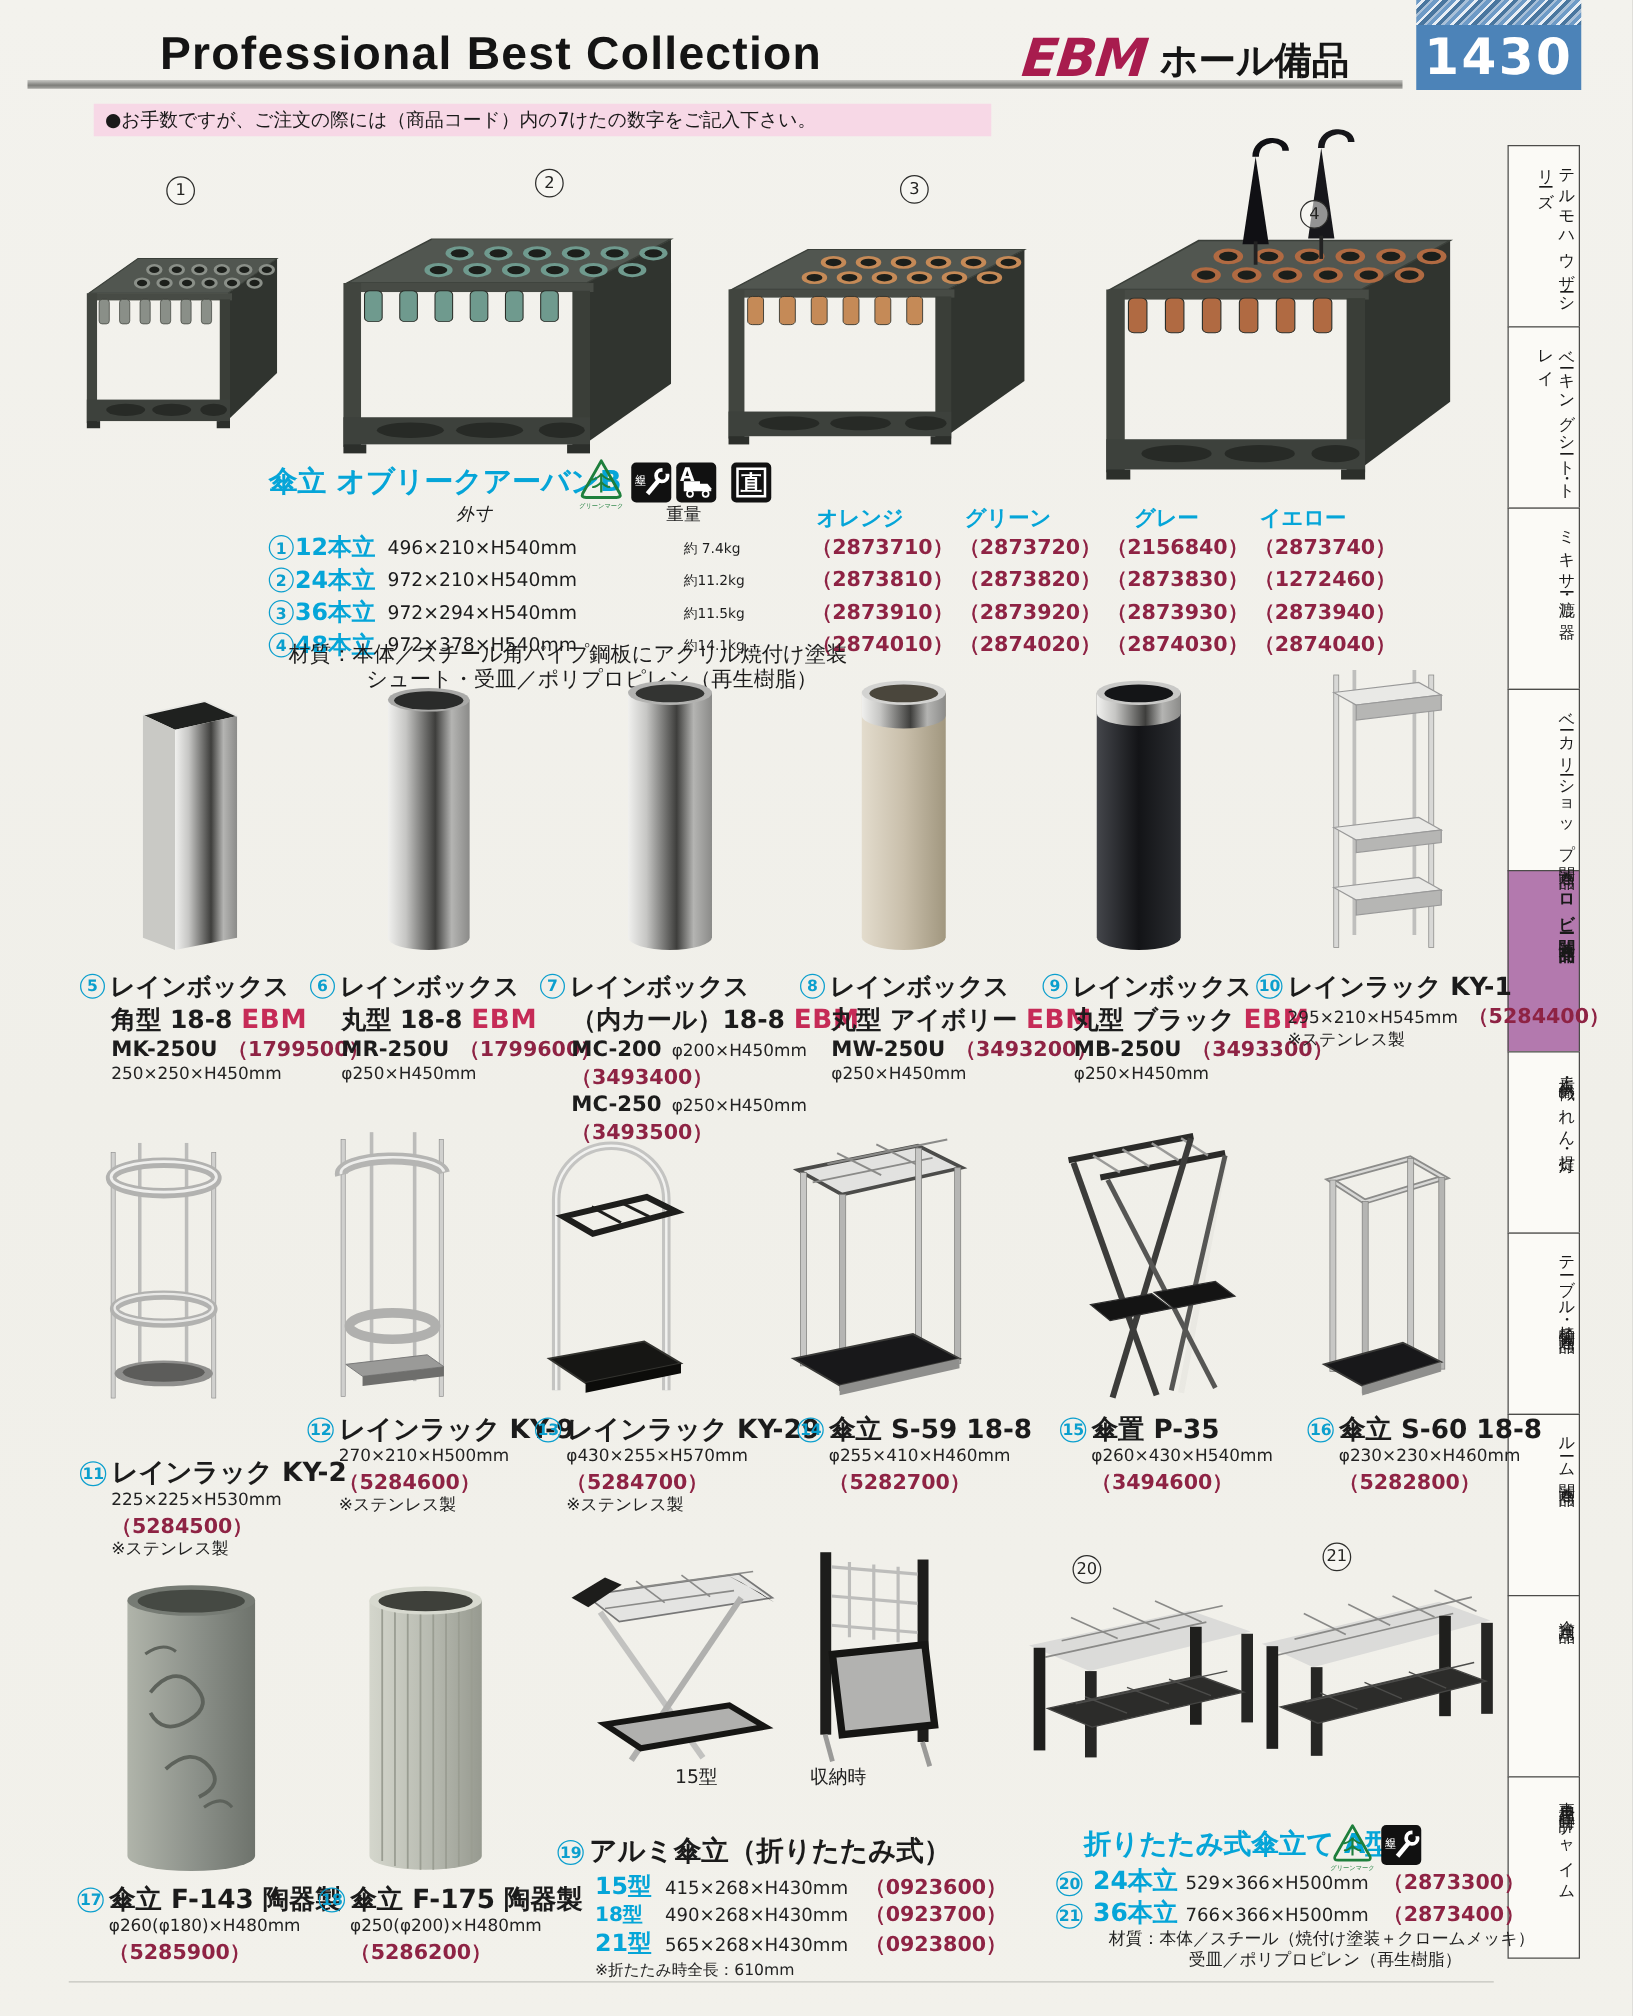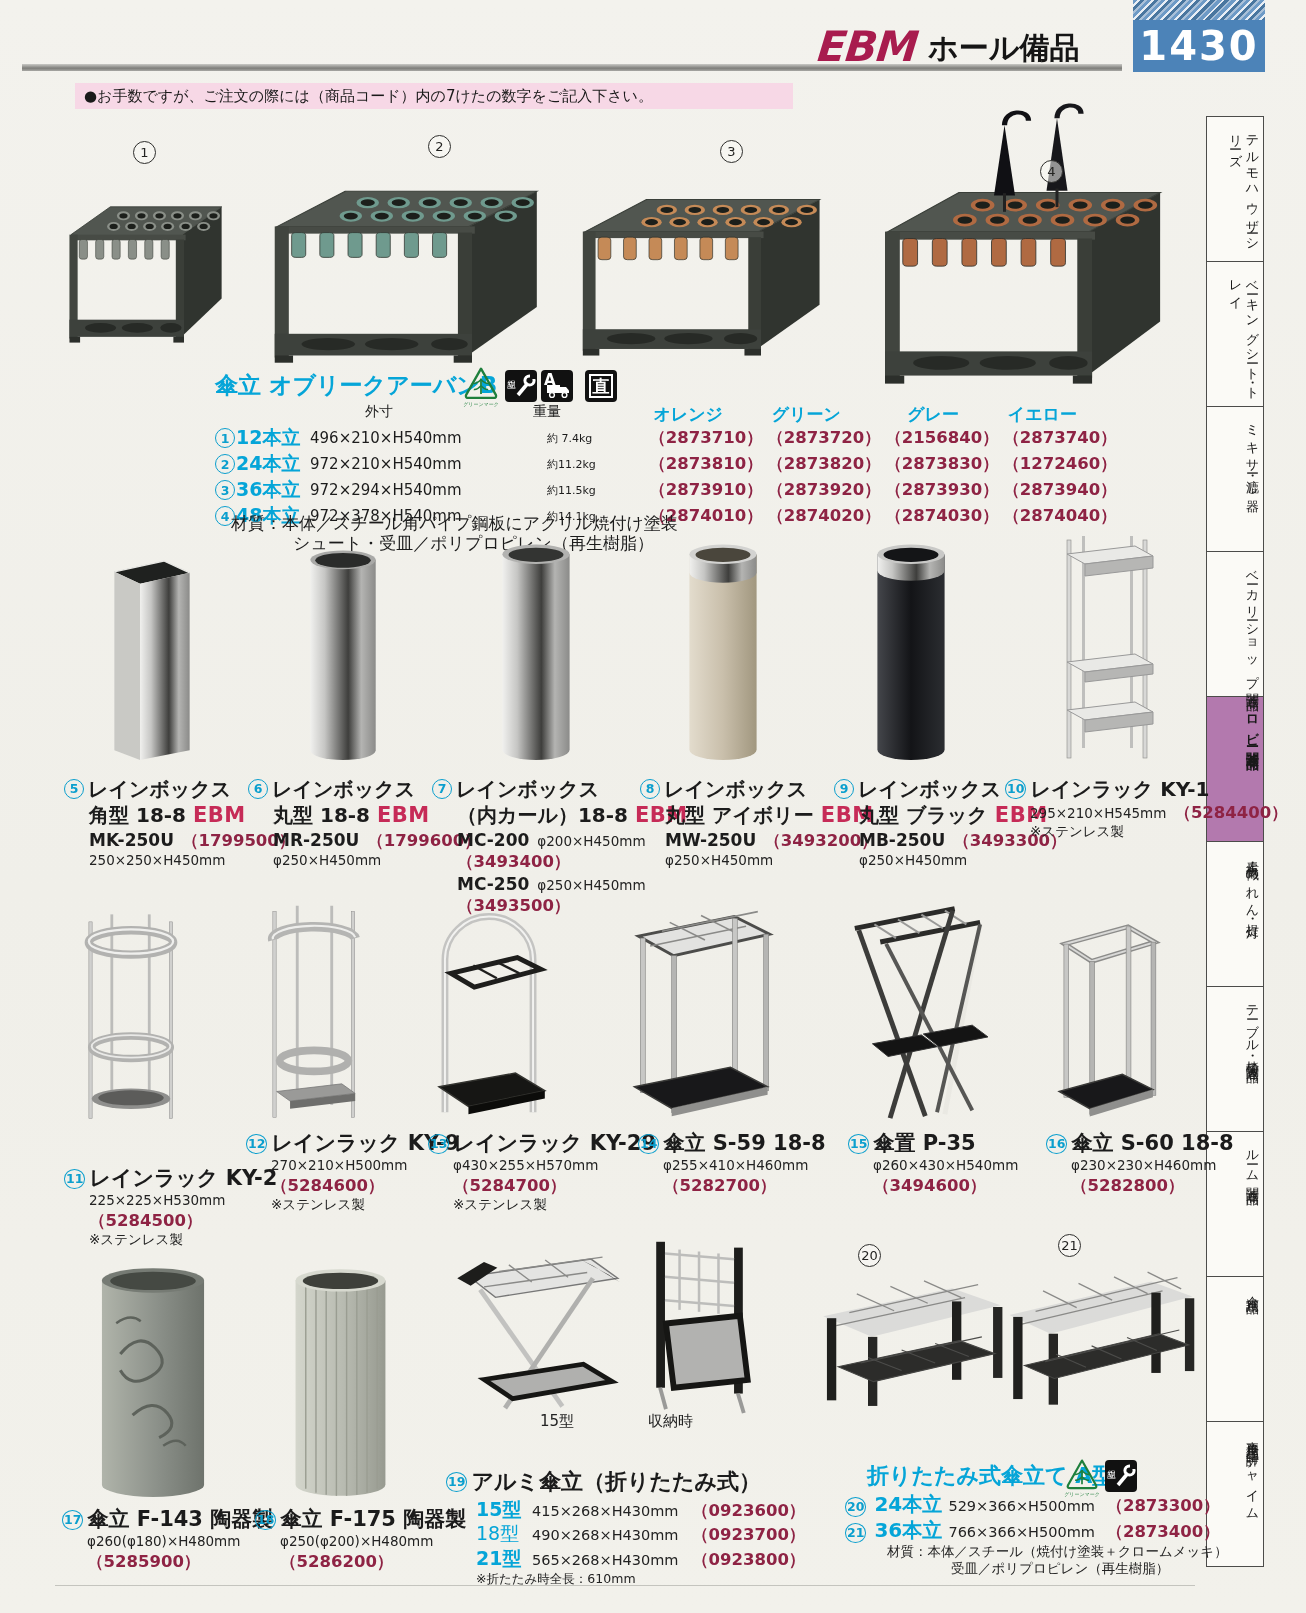--- a/index.html
+++ b/index.html
@@ -29,21 +29,21 @@
   .model{font-size:17px;font-weight:bold;}
   .dim{font-size:13.5px;color:#222;}
   .code{font-size:16.5px;font-weight:bold;color:#8e2344;}
   .note{font-size:13.5px;color:#222;}
   .ind{margin-left:25px;}
   .row-line{display:flex;align-items:baseline;gap:8px;white-space:nowrap;}
   
   .obl{left:215px;top:370px;width:870px;}
   .obl-title{font-size:23px;font-weight:bold;white-space:nowrap;}
   .obl-head{position:absolute;top:33px;left:0;width:100%;height:20px;font-size:14px;}
-  .obl-head .hdim{position:absolute;left:150px;}
+  .obl-head .hdim{position:absolute;left:150px;font-style:italic;}
   .obl-head .hw{position:absolute;left:318px;}
   .obl-head .hc{position:absolute;width:118px;text-align:right;font-size:17px;font-weight:bold;}
   .obl-row{position:absolute;left:0;display:flex;align-items:center;white-space:nowrap;height:24px;}
   .obl-row .circ{color:#0b9fce;margin-right:1px;}
   .obl-name{width:74px;font-size:19px;font-weight:bold;color:#05a5d8;}
   .obl-dim{width:193px;font-size:15px;}
   .obl-w{width:100px;font-size:11px;margin-left:44px;}
   .obl-code{width:118px;text-align:center;font-size:16.5px;font-weight:bold;color:#8e2344;}
   .mat{position:absolute;font-size:17px;white-space:nowrap;}
   
@@ -137,20 +137,21 @@
         <rect x="14" y="178" width="140" height="21" fill="#3d413c"></rect>
         <ellipse cx="52" cy="188" rx="19" ry="6" fill="#272a26"></ellipse>
         <ellipse cx="97" cy="188" rx="19" ry="6" fill="#272a26"></ellipse>
         <ellipse cx="138" cy="188" rx="13" ry="6" fill="#272a26"></ellipse>
         <rect x="14" y="199" width="13" height="7" fill="#2c2f2b"></rect>
           <rect x="141" y="199" width="13" height="7" fill="#2c2f2b"></rect>
       </symbol>
     </defs>
   </svg>
 
+  <div class="abs hd-title">Professional Best Collection</div>
   <div class="abs hd-rule"></div>
   <div class="abs hd-ebm">EBM</div>
   <div class="abs hd-cat">ホール備品</div>
   <div class="abs hd-pattern"></div>
   <div class="abs hd-pagebox">1430</div>
   <div class="abs notice">●お手数ですが、ご注文の際には（商品コード）内の7けたの数字をご記入下さい。</div>
 
   <div class="abs tabs">
     <div class="tab">テルモハウザーシリーズ</div>
     <div class="tab">ベーキングシート・トレイ</div>
@@ -677,21 +678,21 @@
     <div class="l1 cyan" style="font-size:22px">
         <span class="circ">19</span>
         <span>アルミ傘立（折りたたみ式）</span>
       </div>
     <div class="row-line" style="margin-left:30px">
         <span class="cyan" style="font-size:19px;font-weight:bold;width:48px">15型</span>
         <span class="dim" style="font-size:14.5px;width:152px">415×268×H430mm</span>
         <span class="code">（0923600）</span>
       </div>
     <div class="row-line" style="margin-left:30px">
-        <span class="cyan" style="font-size:19px;font-weight:normal;width:48px">18型</span>
+        <span class="cyan" style="font-size:16px;font-weight:bold;width:48px">18型</span>
         <span class="dim" style="font-size:14.5px;width:152px">490×268×H430mm</span>
         <span class="code">（0923700）</span>
       </div>
     <div class="row-line" style="margin-left:30px">
         <span class="cyan" style="font-size:19px;font-weight:bold;width:48px">21型</span>
         <span class="dim" style="font-size:14.5px;width:152px">565×268×H430mm</span>
         <span class="code">（0923800）</span>
       </div>
     <div class="note" style="margin-left:30px;font-size:12.5px">※折たたみ時全長：610mm</div>
   </div>

